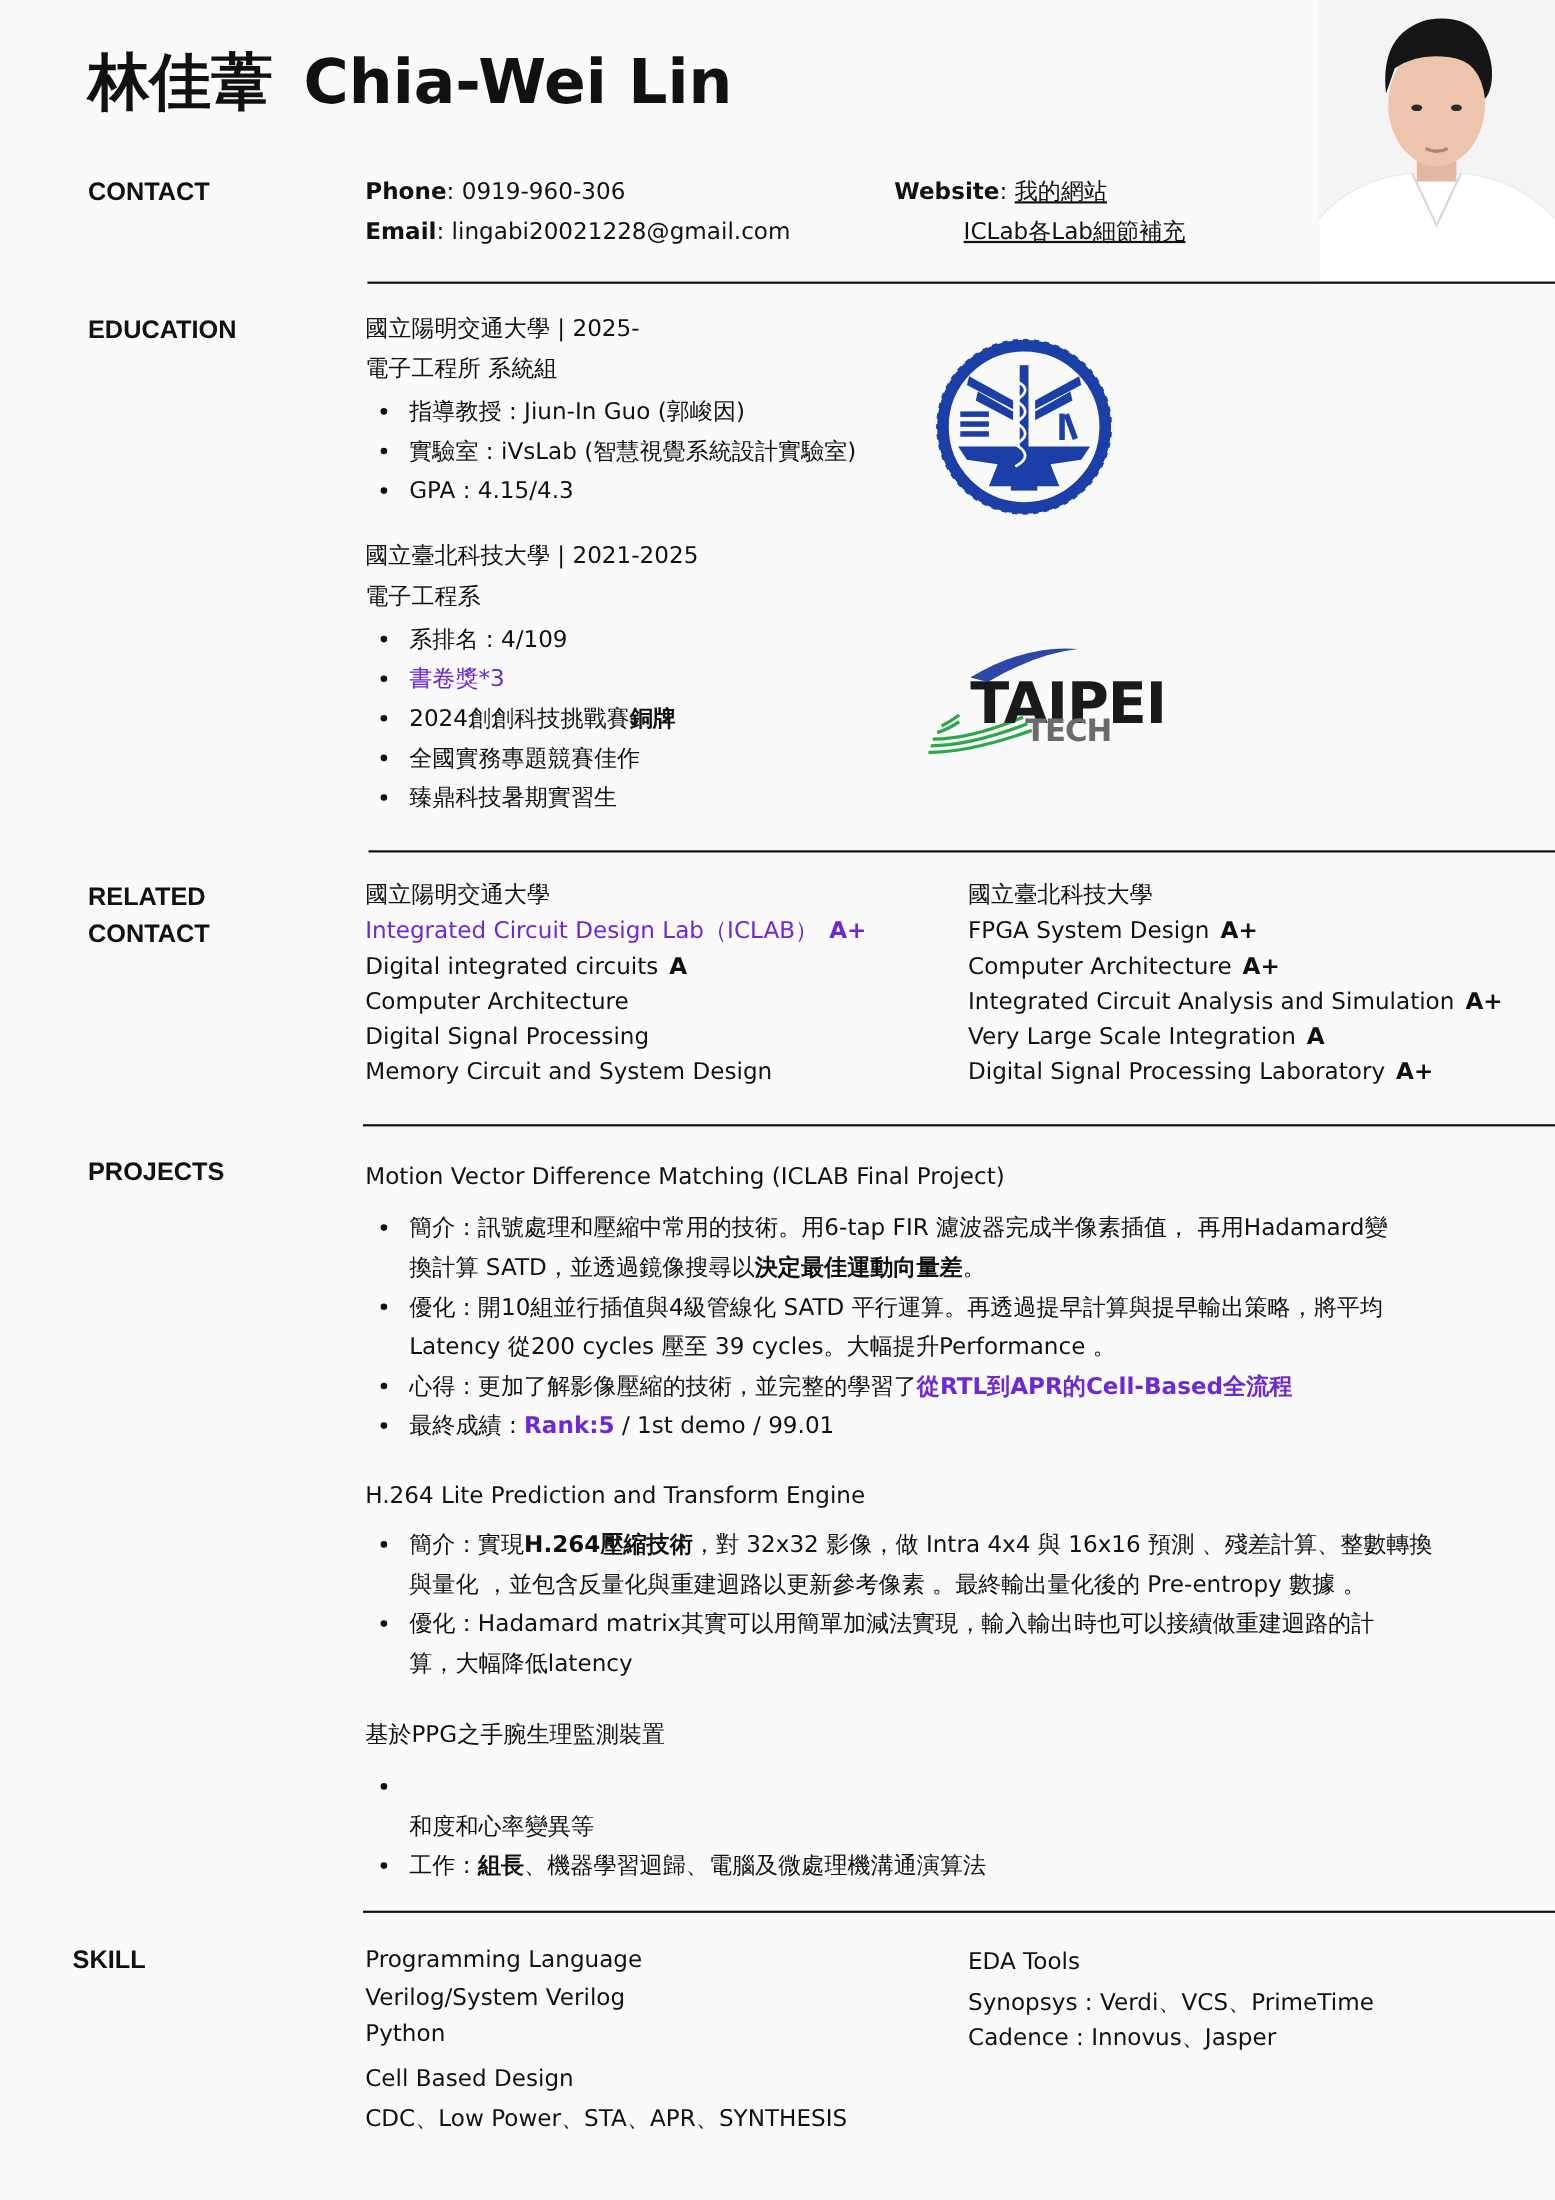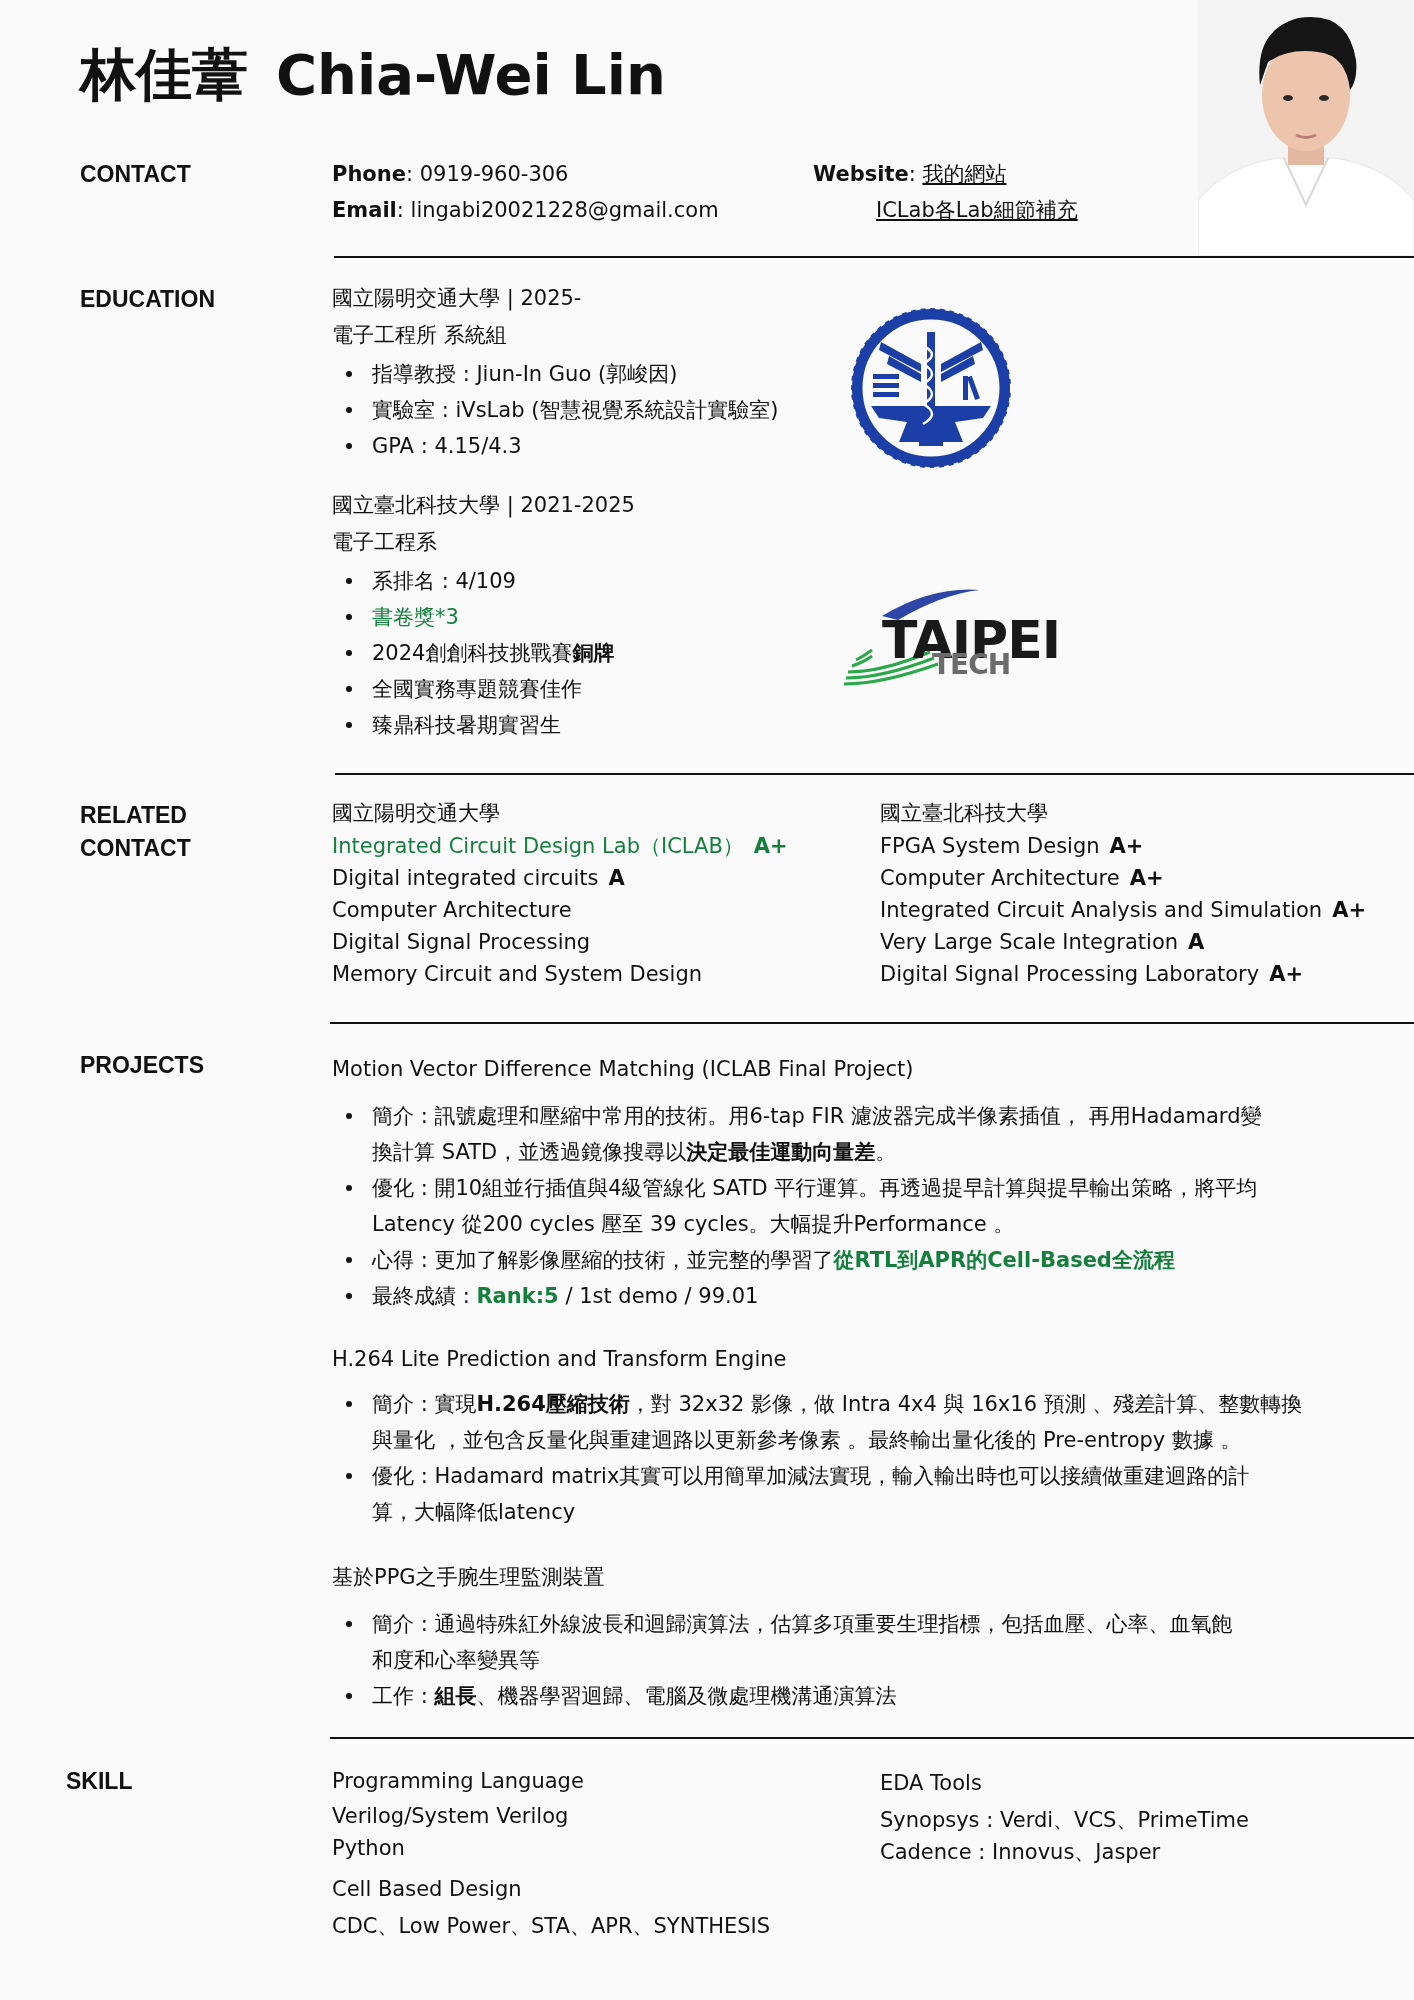--- a/index.html
+++ b/index.html
@@ -15,21 +15,21 @@
   }
   .name .en { margin-left:28px; }
   .sec-label {
     font-family:"Liberation Sans", sans-serif; font-weight:bold; font-size:23px;
     line-height:33px; color:#111;
   }
   .rule { height:2px; background:#111; }
   .txt { font-size:21px; line-height:34px; white-space:nowrap; }
   .txt b { font-weight:bold; }
   .head { font-size:21px; font-weight:normal; line-height:34px; white-space:nowrap; }
-  .red { color:#15803d; }
+  .red { color:#6d28d9; }
   a.link { color:#111; text-decoration:underline; }
   ul.bul { list-style:none; margin:0; padding:0; }
   ul.bul li { position:relative; padding-left:40px; font-size:21px; line-height:36px; }
   ul.bul li::before {
     content:""; position:absolute; left:14px; top:15px; width:6px; height:6px;
     border-radius:50%; background:#111;
   }
   .photo {
     left:1198px; top:0; width:216px; height:256px; background:#f2f2f2; overflow:hidden;
   }
@@ -183,21 +183,21 @@
   <div class="head">H.264 Lite Prediction and Transform Engine</div>
   <ul class="bul" style="margin-top:10px;">
     <li><span>簡介 : 實現</span><b>H.264壓縮技術</b><span>，對 32x32 影像，做 Intra 4x4 與 16x16 預測 、殘差計算、整數轉換</span><br><span>與量化 ，並包含反量化與重建迴路以更新參考像素 。最終輸出量化後的 Pre-entropy 數據 。</span></li>
     <li><span>優化 : Hadamard matrix其實可以用簡單加減法實現，輸入輸出時也可以接續做重建迴路的計</span><br><span>算，大幅降低latency</span></li>
   </ul>
 </div>
 
 <div class="abs" style="left:332px; top:1560px; width:1060px;">
   <div class="head">基於PPG之手腕生理監測裝置</div>
   <ul class="bul" style="margin-top:12px;">
-    <li><span>簡介 : 通過特殊紅外線波長和迴歸演算法，估算多項重要生理指標，包括血壓、心率、血氧飽</span><br><span>和度和心率變異等</span></li>
+    <li><br><span>和度和心率變異等</span></li>
     <li><span>工作 :  </span><b>組長</b><span>、機器學習迴歸、電腦及微處理機溝通演算法</span></li>
   </ul>
 </div>
 
 <div class="abs rule" style="left:330px; top:1737px; width:1084px;"></div>
 
 <div class="abs sec-label" style="left:66px; top:1765px;">SKILL</div>
 
 <div class="abs" style="left:332px; top:1764px;">
   <div class="head">Programming Language</div>

